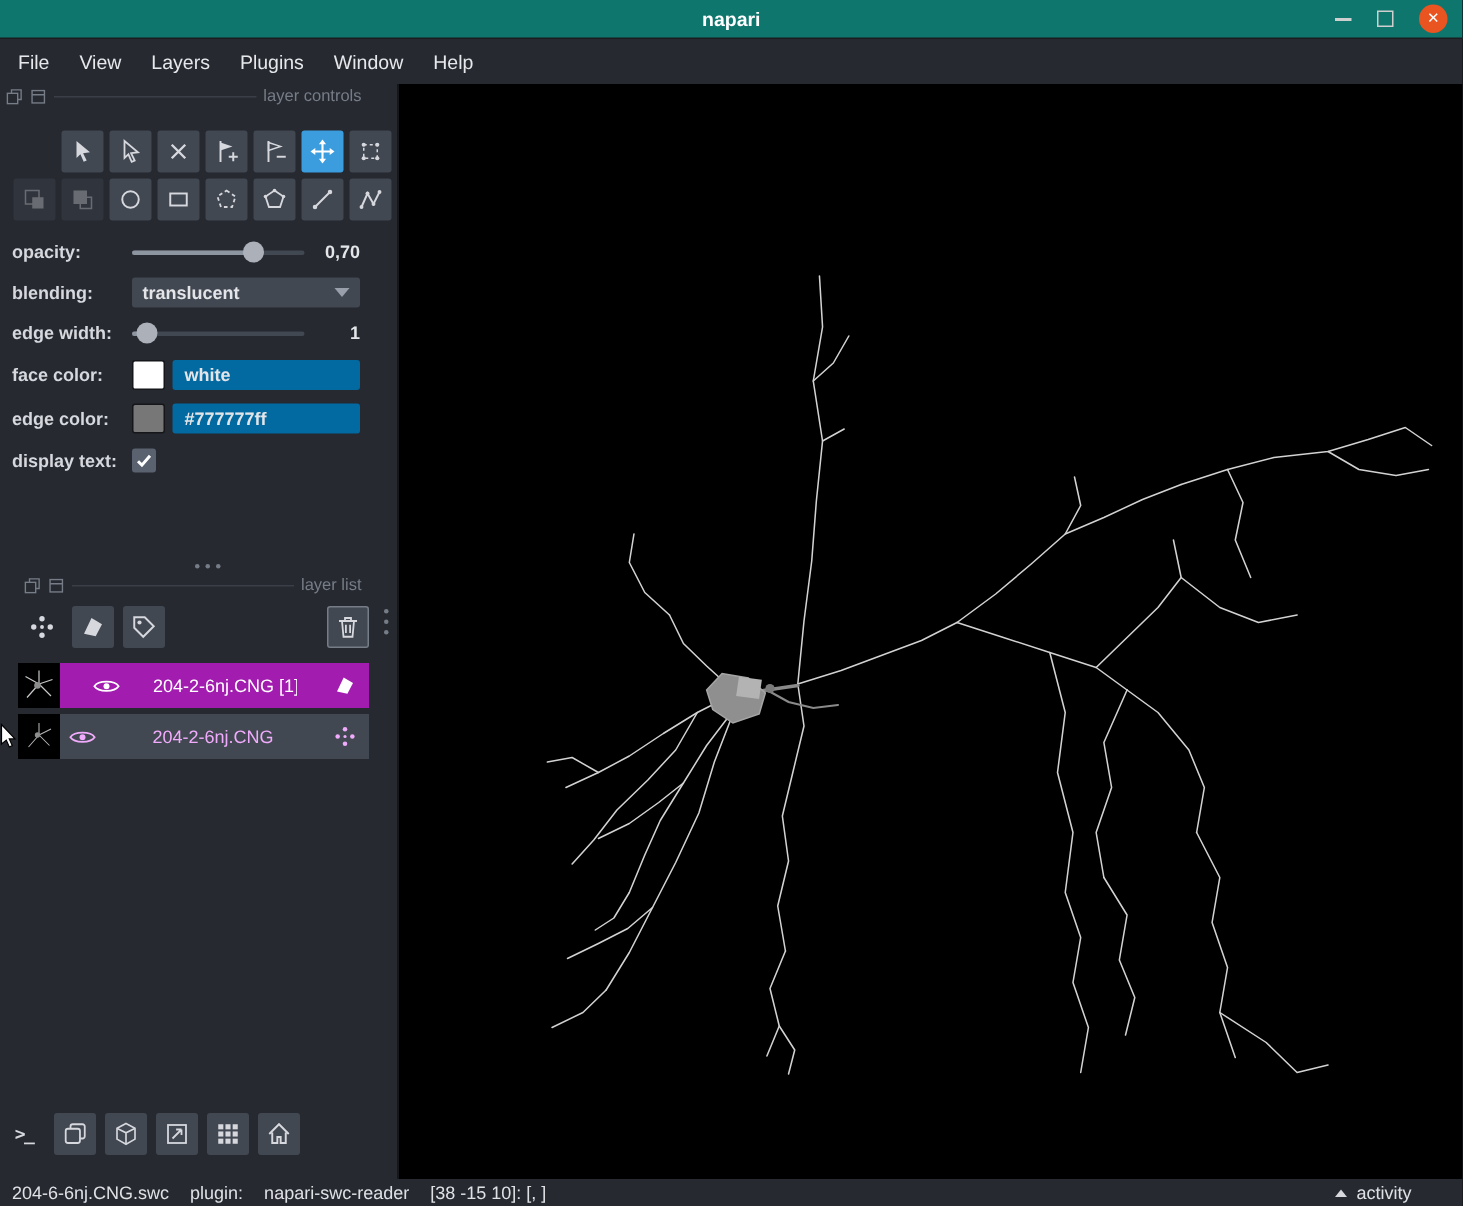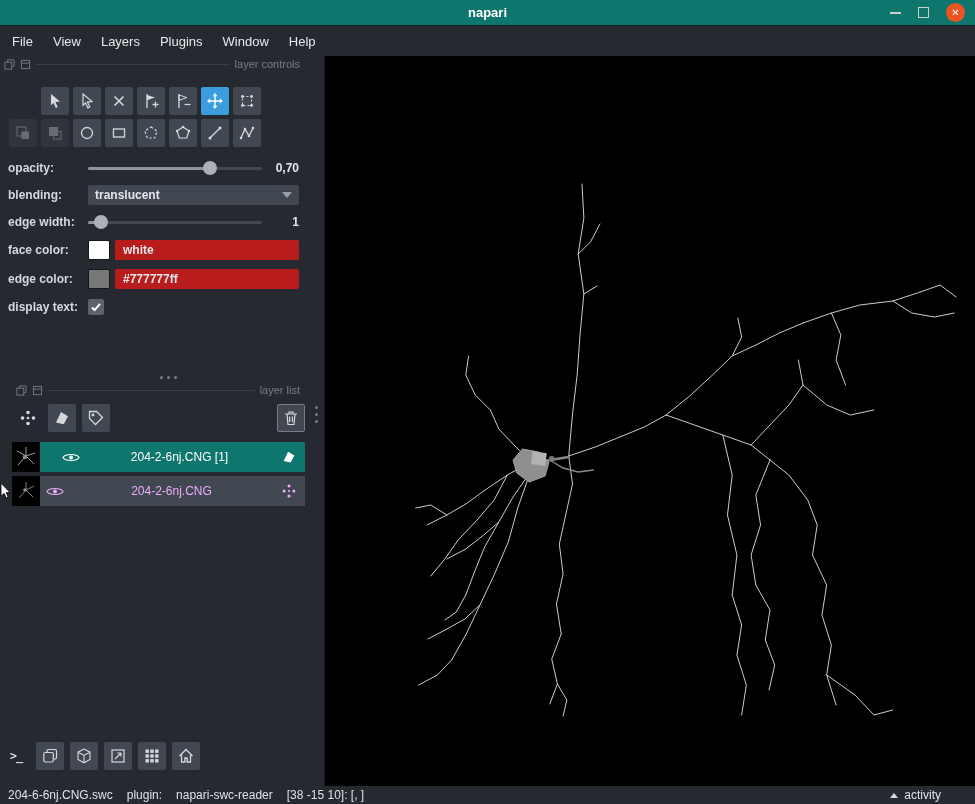--- a/index.html
+++ b/index.html
@@ -13,21 +13,21 @@
   .tb-controls{margin-left:auto;display:flex;align-items:center;gap:17px;padding-right:10px;z-index:2;}
   .tb-min{width:11px;height:2px;background:#cfcfcf;}
   .tb-max{width:11px;height:11px;border:1px solid #cfcfcf;}
   .tb-close{width:19px;height:19px;border-radius:50%;background:#e95420;color:#fff;display:flex;align-items:center;justify-content:center;font-size:10px;line-height:1;}
 
   
   .menubar{height:30px;display:flex;align-items:center;padding:0 2px;font-size:13px;flex-shrink:0;}
   .menu-item{padding:4px 10px;color:#e6e8eb;}
 
   .main{flex:1;display:flex;min-height:0;}
-  .sidepanel{width:324px;position:relative;flex-shrink:0;}
+  .sidepanel{width:265px;position:relative;flex-shrink:0;}
   .canvas{flex:1;background:#000;position:relative;border-left:1px solid #17181c;}
   .canvas svg{position:absolute;inset:0;}
 
   
   .dock-title{display:flex;align-items:center;height:16px;padding:0 24px 0 4px;gap:5px;}
   .dock-title .line{flex:1;height:1px;background:#3a3e46;}
   .dock-title .label{font-size:11px;color:#767d87;}
   .small-icon{width:11px;height:11px;color:#767d87;display:inline-flex;}
   .small-icon svg{width:100%;height:100%;}
 
@@ -48,41 +48,41 @@
   .slider{position:relative;height:14px;flex:1;margin-right:9px;}
   .slider .track{position:absolute;left:0;right:0;top:6px;height:3px;background:#414851;border-radius:2px;}
   .slider .fill{position:absolute;left:0;top:6px;height:3px;background:#8d95a1;border-radius:2px;}
   .slider .handle{position:absolute;top:0;width:14px;height:14px;border-radius:50%;background:#abb0b9;}
   .slider-value{min-width:28px;text-align:right;color:#e3e5e8;}
 
   .dropdown{flex:1;height:20px;background:#414851;border-radius:2px;display:flex;align-items:center;padding:0 7px;color:#e3e5e8;cursor:pointer;}
   .chev{margin-left:auto;width:0;height:0;border-left:5px solid transparent;border-right:5px solid transparent;border-top:6px solid #99a0ab;}
 
   .swatch{width:22px;height:20px;border-radius:2px;margin-right:5px;border:1px solid #14161a;flex-shrink:0;cursor:pointer;}
-  .color-input{flex:1;height:20px;background:#b91c1c;border-radius:2px;display:flex;align-items:center;padding:0 8px;color:#e3e5e8;}
+  .color-input{flex:1;height:20px;background:#0369a1;border-radius:2px;display:flex;align-items:center;padding:0 8px;color:#e3e5e8;}
 
   .checkbox{width:16px;height:16px;background:#5a6270;border-radius:2px;display:flex;align-items:center;justify-content:center;cursor:pointer;}
   .checkbox svg{width:12px;height:12px;}
 
   
   .layer-section{position:absolute;top:316px;left:12px;right:0;}
   .drag-dots{display:flex;justify-content:center;gap:4px;height:10px;align-items:center;cursor:row-resize;}
   .dot{width:3px;height:3px;border-radius:50%;background:#767d87;}
 
   .ll-toolbar{display:flex;align-items:center;height:30px;margin:5px 19px 0 2px;gap:6px;position:relative;}
   .ll-btn{width:28px;height:28px;background:#414851;border-radius:2px;display:flex;align-items:center;justify-content:center;color:#d6d8de;cursor:pointer;}
   .ll-btn svg{width:18px;height:18px;}
   .ll-btn.plain{background:transparent;}
   .ll-spacer{flex:1;}
   .ll-del{border:1px solid #767d87;}
   .vdots{position:absolute;right:-13px;top:3px;display:flex;flex-direction:column;gap:4px;cursor:col-resize;}
 
   .layer-rows{margin:9px 19px 0 0;}
   .layer-row{display:flex;align-items:center;height:30px;margin-bottom:4px;background:#414851;color:#f0abfc;font-size:12px;cursor:pointer;}
-  .layer-row.selected{background:#0f766e;color:#fff;gap:16px;}
+  .layer-row.selected{background:#a21caf;color:#fff;gap:16px;}
   .layer-thumb{width:28px;height:30px;background:#000;flex-shrink:0;}
   .layer-eye{width:30px;display:flex;align-items:center;justify-content:center;color:currentColor;}
   .layer-eye svg{width:18px;height:13px;}
   .layer-name{flex:1;text-align:center;overflow:hidden;white-space:nowrap;}
   .layer-type{width:32px;display:flex;align-items:center;justify-content:center;}
   .layer-type svg{width:16px;height:16px;}
 
   
   .viewer-btns{position:absolute;left:2px;bottom:16px;display:flex;gap:6px;}
   .vb{width:28px;height:28px;background:#414851;border-radius:2px;display:flex;align-items:center;justify-content:center;color:#d6d8de;cursor:pointer;}

